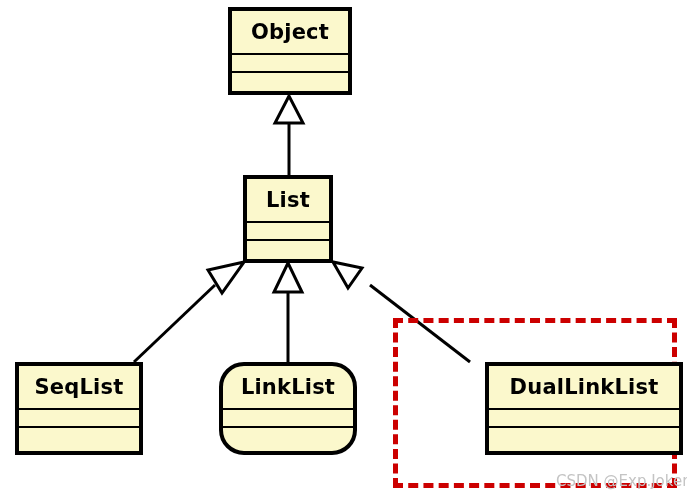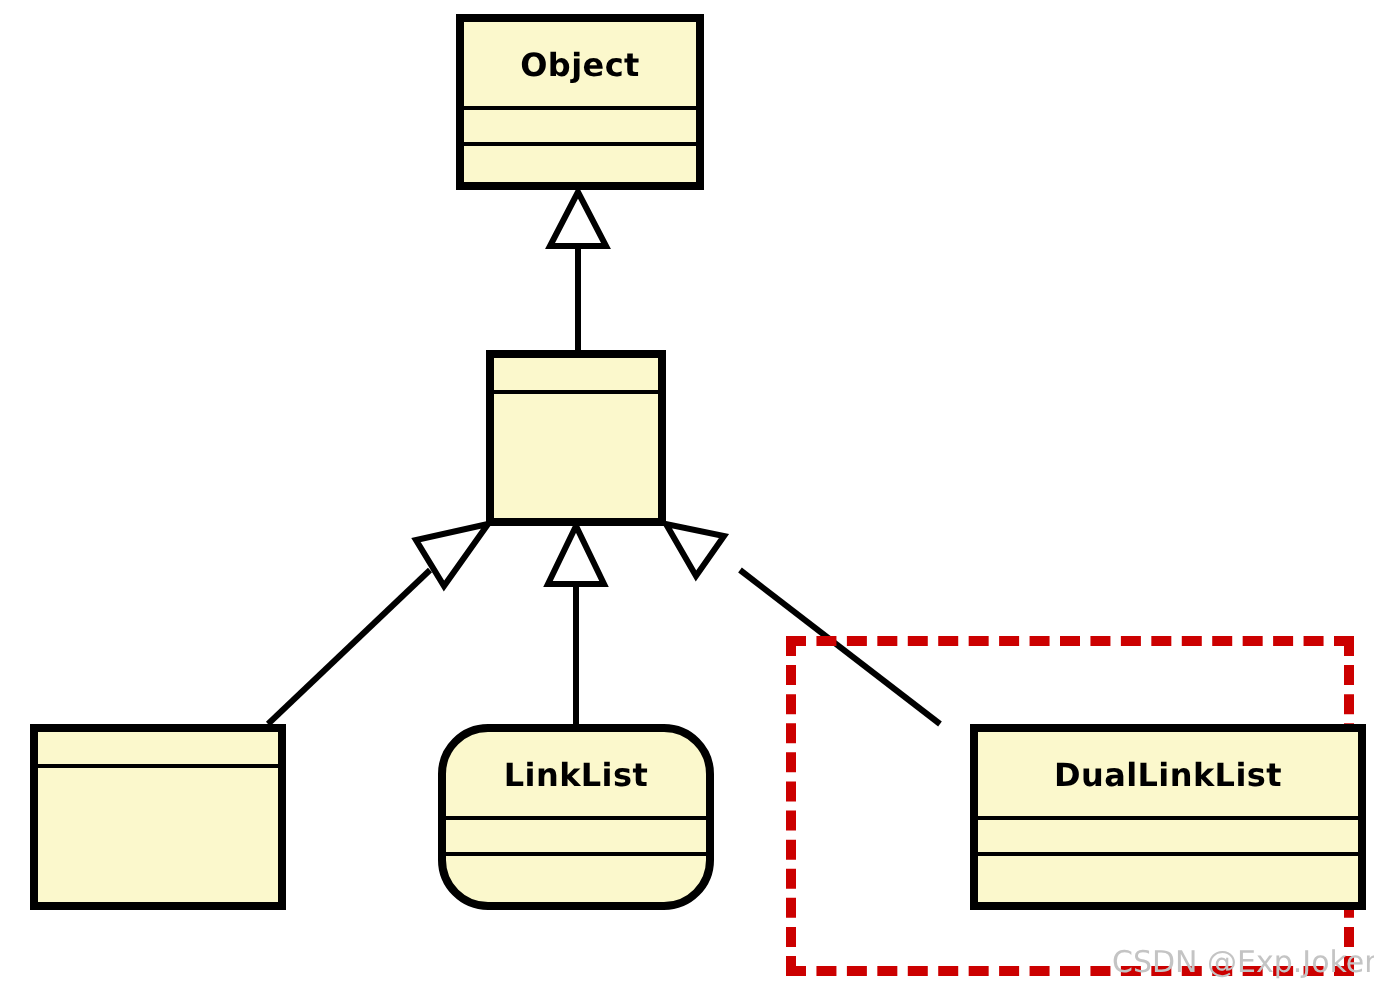--- a/index.html
+++ b/index.html
@@ -32,21 +32,21 @@
     z-index: 5;
   }
   .uml-name {
     box-sizing: border-box;
     height: 44px;
     display: flex;
     align-items: center;
     justify-content: center;
     border-bottom: 2px solid #000000;
     font-weight: bold;
-    font-size: 16px;
+    font-size: 21px;
     color: #000000;
     letter-spacing: 0.2px;
     white-space: nowrap;
   }
   .uml-attrs {
     box-sizing: border-box;
     height: 18px;
     border-bottom: 2px solid #000000;
   }
   .uml-ops {
@@ -99,25 +99,27 @@
 
   <div class="highlight-box" style="left:393px; top:318px; width:284px; height:170px;"></div>
 
   <div class="uml-class" style="left:228px; top:7px; width:124px; height:88px;">
     <div class="uml-name">Object</div>
     <div class="uml-attrs"></div>
     <div class="uml-ops"></div>
   </div>
 
   <div class="uml-class" style="left:243px; top:175px; width:90px; height:88px;">
+    <div class="uml-name">List</div>
     <div class="uml-attrs"></div>
     <div class="uml-ops"></div>
   </div>
 
   <div class="uml-class" style="left:15px; top:362px; width:128px; height:93px;">
+    <div class="uml-name">SeqList</div>
     <div class="uml-attrs"></div>
     <div class="uml-ops"></div>
   </div>
 
   <div class="uml-class" style="left:219px; top:362px; width:138px; height:93px;border-radius:25px;">
     <div class="uml-name">LinkList</div>
     <div class="uml-attrs"></div>
     <div class="uml-ops"></div>
   </div>
 

